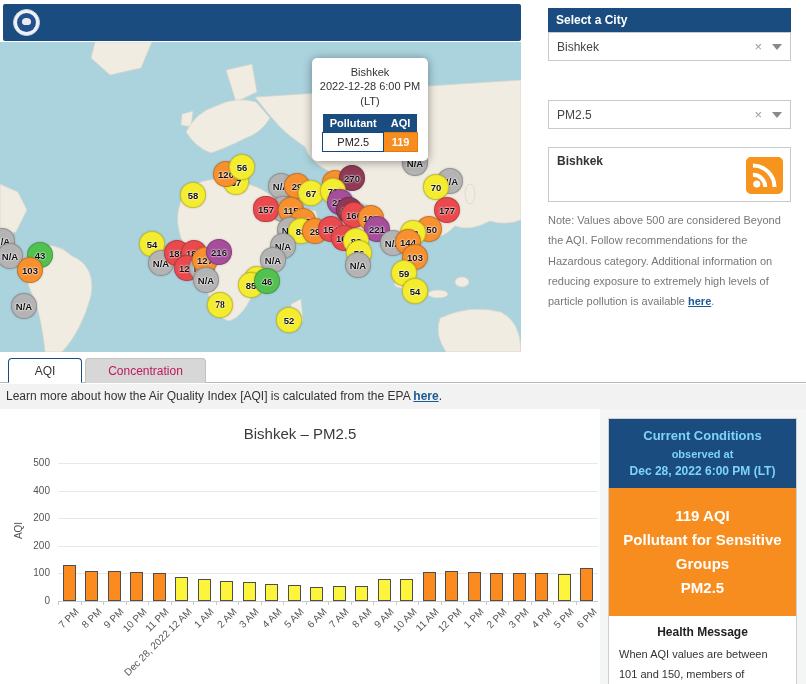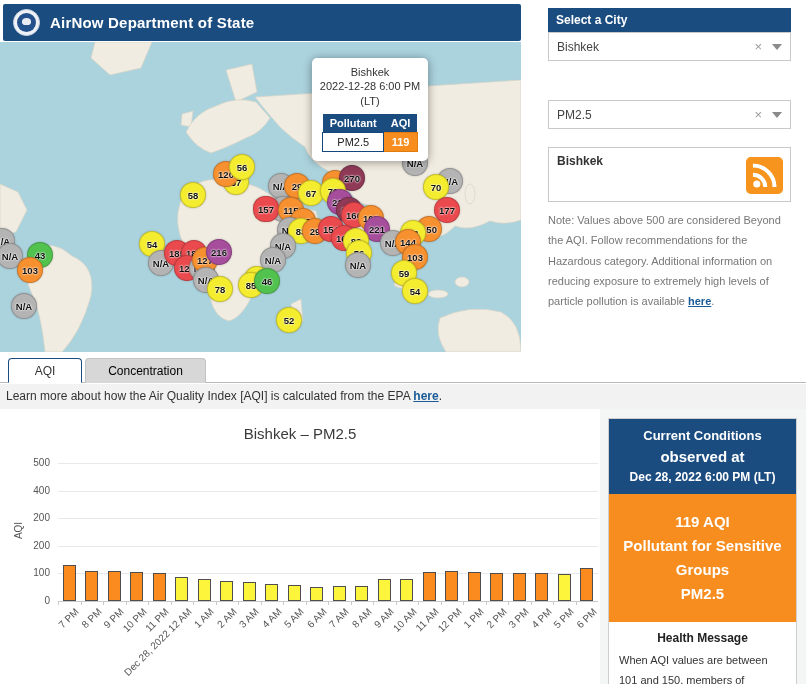--- a/index.html
+++ b/index.html
@@ -52,21 +52,21 @@
   .rss-icon { position:absolute; right:7px; bottom:7px; width:37px; height:37px; border-radius:5px;
     background:#f7941d; cursor:pointer; }
   .note { position:absolute; left:548px; top:210px; width:246px; font-size:11px; color:#777; line-height:1.85; }
   .note a, .learn a { color:#1a5a96; text-decoration:underline; font-weight:bold; cursor:pointer; }
 
   
   .tabs { position:absolute; left:0; top:358px; width:806px; height:25px; border-bottom:1px solid #b9b9b9; }
   .tab { position:absolute; top:0; height:25px; line-height:24px; text-align:center; font-size:12px;
     border-radius:4px 4px 0 0; cursor:pointer; }
   .tab.active { background:#fff; color:#333; border:1px solid #1b4c80; border-bottom:1px solid #fff; z-index:2; }
-  .tab.inactive { background:#d7d7d7; color:#000000; border:1px solid #c2c2c2; border-bottom:none; }
+  .tab.inactive { background:#d7d7d7; color:#be185d; border:1px solid #c2c2c2; border-bottom:none; }
   .learn { position:absolute; left:0; top:384px; width:806px; height:25px; background:#f2f2f2;
     font-size:12px; color:#333; line-height:25px; padding-left:6px; }
 
   
   .chart-panel { position:absolute; left:0; top:409px; width:600px; height:275px; background:#fff; }
   .lower-right-bg { position:absolute; left:600px; top:409px; width:206px; height:275px; background:#f4f5f5; }
   .chart-title { position:absolute; left:0; top:16px; width:600px; text-align:center;
     font-size:15px; color:#3a3a3a; }
   .plot { position:absolute; left:58px; top:54px; width:540px; height:138px; }
   .gridline { position:absolute; left:0; width:540px; height:1px; background:#e8e8e8; }
@@ -74,40 +74,39 @@
   .ytick-label { position:absolute; left:-52px; width:44px; text-align:right; font-size:10px; color:#555; }
   .yaxis-title { position:absolute; left:-48px; top:62px; font-size:10px; color:#555;
     transform:rotate(-90deg); transform-origin:center; }
   .bar { position:absolute; border:1px solid #4e4e4e; cursor:pointer; }
   .xtick { position:absolute; width:1px; height:4px; background:#c9c9c9; top:138px; }
   .xlabel { position:absolute; width:110px; text-align:right; font-size:10px; color:#555;
     top:143px; transform:rotate(-45deg); transform-origin:100% 0; white-space:nowrap; }
 
   
   .cc-panel { position:absolute; left:608px; top:418px; width:189px; border:1px solid #cfcfcf; background:#fff; }
-  .cc-head { background:#1b4c80; color:#ffffff; text-align:center; padding:7px 6px 8px; }
+  .cc-head { background:#1b4c80; color:#7dd3fc; text-align:center; padding:7px 6px 8px; }
   .cc-head .l1 { font-size:13px; font-weight:bold; line-height:1.5; }
-  .cc-head .l2 { font-size:15px; font-weight:bold; line-height:1.5; }
+  .cc-head .l2 { font-size:11px; font-weight:bold; line-height:1.5; }
   .cc-head .l3 { font-size:12px; font-weight:bold; line-height:1.5; }
   .cc-aqi { background:#f78d1e; color:#fff; text-align:center; padding:16px 8px; }
   .cc-aqi div { font-size:15px; font-weight:bold; line-height:1.6; }
   .cc-health { padding:9px 10px 12px; }
   .cc-health .h-title { font-size:12px; font-weight:bold; color:#222; text-align:center; margin-bottom:6px; }
   .cc-health .h-text { font-size:11px; color:#333; line-height:1.8; }
 </style>
 </head>
 <body>
 
 <div class="page">
 
   <div class="app-header">
     <div class="seal">
         <div class="seal-inner"></div>
       </div>
-    <div class="app-title">AirNow Department of State</div>
   </div>
 
   <div class="map">
     <svg class="land" width="521" height="310" viewBox="0 0 521 310">
       <rect x="0" y="0" width="521" height="310" fill="#abd3de"></rect>
       <g fill="#f1ece1" stroke="#d6d2c4" stroke-width="0.7">
         <path d="M95,0 L152,0 L141,26 L110,33 L91,16 Z"></path>
         <path d="M0,142 L18,150 L27,168 L16,190 L0,194 Z"></path>
         <path d="M30,205 Q55,198 72,214 Q96,224 91,254 Q81,290 62,310 L45,310 Q41,270 31,250 Q20,226 30,205 Z"></path>
         <path d="M226,28 L252,22 L257,50 L236,60 Z"></path>
@@ -151,21 +150,21 @@
         <div class="marker" style="left: 260px; top: 205px; background: rgb(180, 180, 180);">N/A</div>
         <div class="marker" style="left: 139px; top: 189px; background: rgb(244, 236, 47);">54</div>
         <div class="marker" style="left: 148px; top: 208px; background: rgb(180, 180, 180);">N/A</div>
         <div class="marker" style="left: 164px; top: 198px; background: rgb(234, 74, 78);">185</div>
         <div class="marker" style="left: 181px; top: 198px; background: rgb(234, 74, 78);">180</div>
         <div class="marker" style="left: 174px; top: 213px; background: rgb(234, 74, 78);">121</div>
         <div class="marker" style="left: 189px; top: 213px; background: rgb(180, 180, 180);">N/A</div>
         <div class="marker" style="left: 192px; top: 205px; background: rgb(247, 144, 47);">127</div>
         <div class="marker" style="left: 206px; top: 197px; background: rgb(166, 77, 156);">216</div>
         <div class="marker" style="left: 193px; top: 225px; background: rgb(180, 180, 180);">N/A</div>
-        <div class="marker" style="left: 207px; top: 234px; background: rgb(244, 236, 47);">78</div>
+        <div class="marker" style="left: 207px; top: 250px; background: rgb(244, 236, 47); font-family: Liberation Serif, serif;">78</div>
         <div class="marker" style="left: 244px; top: 224px; background: rgb(244, 236, 47);">88</div>
         <div class="marker" style="left: 238px; top: 230px; background: rgb(244, 236, 47);">85</div>
         <div class="marker" style="left: 254px; top: 226px; background: rgb(82, 194, 79);">46</div>
         <div class="marker" style="left: 276px; top: 265px; background: rgb(244, 236, 47);">52</div>
         <div class="marker" style="left: 322px; top: 128px; background: rgb(247, 144, 47);">156</div>
         <div class="marker" style="left: 339px; top: 123px; background: rgb(143, 58, 87);">270</div>
         <div class="marker" style="left: 320px; top: 136px; background: rgb(244, 236, 47);">79</div>
         <div class="marker" style="left: 327px; top: 147px; background: rgb(166, 77, 156);">210</div>
         <div class="marker" style="left: 336px; top: 155px; background: rgb(143, 58, 87);">353</div>
         <div class="marker" style="left: 341px; top: 160px; background: rgb(234, 74, 78);">166</div>

